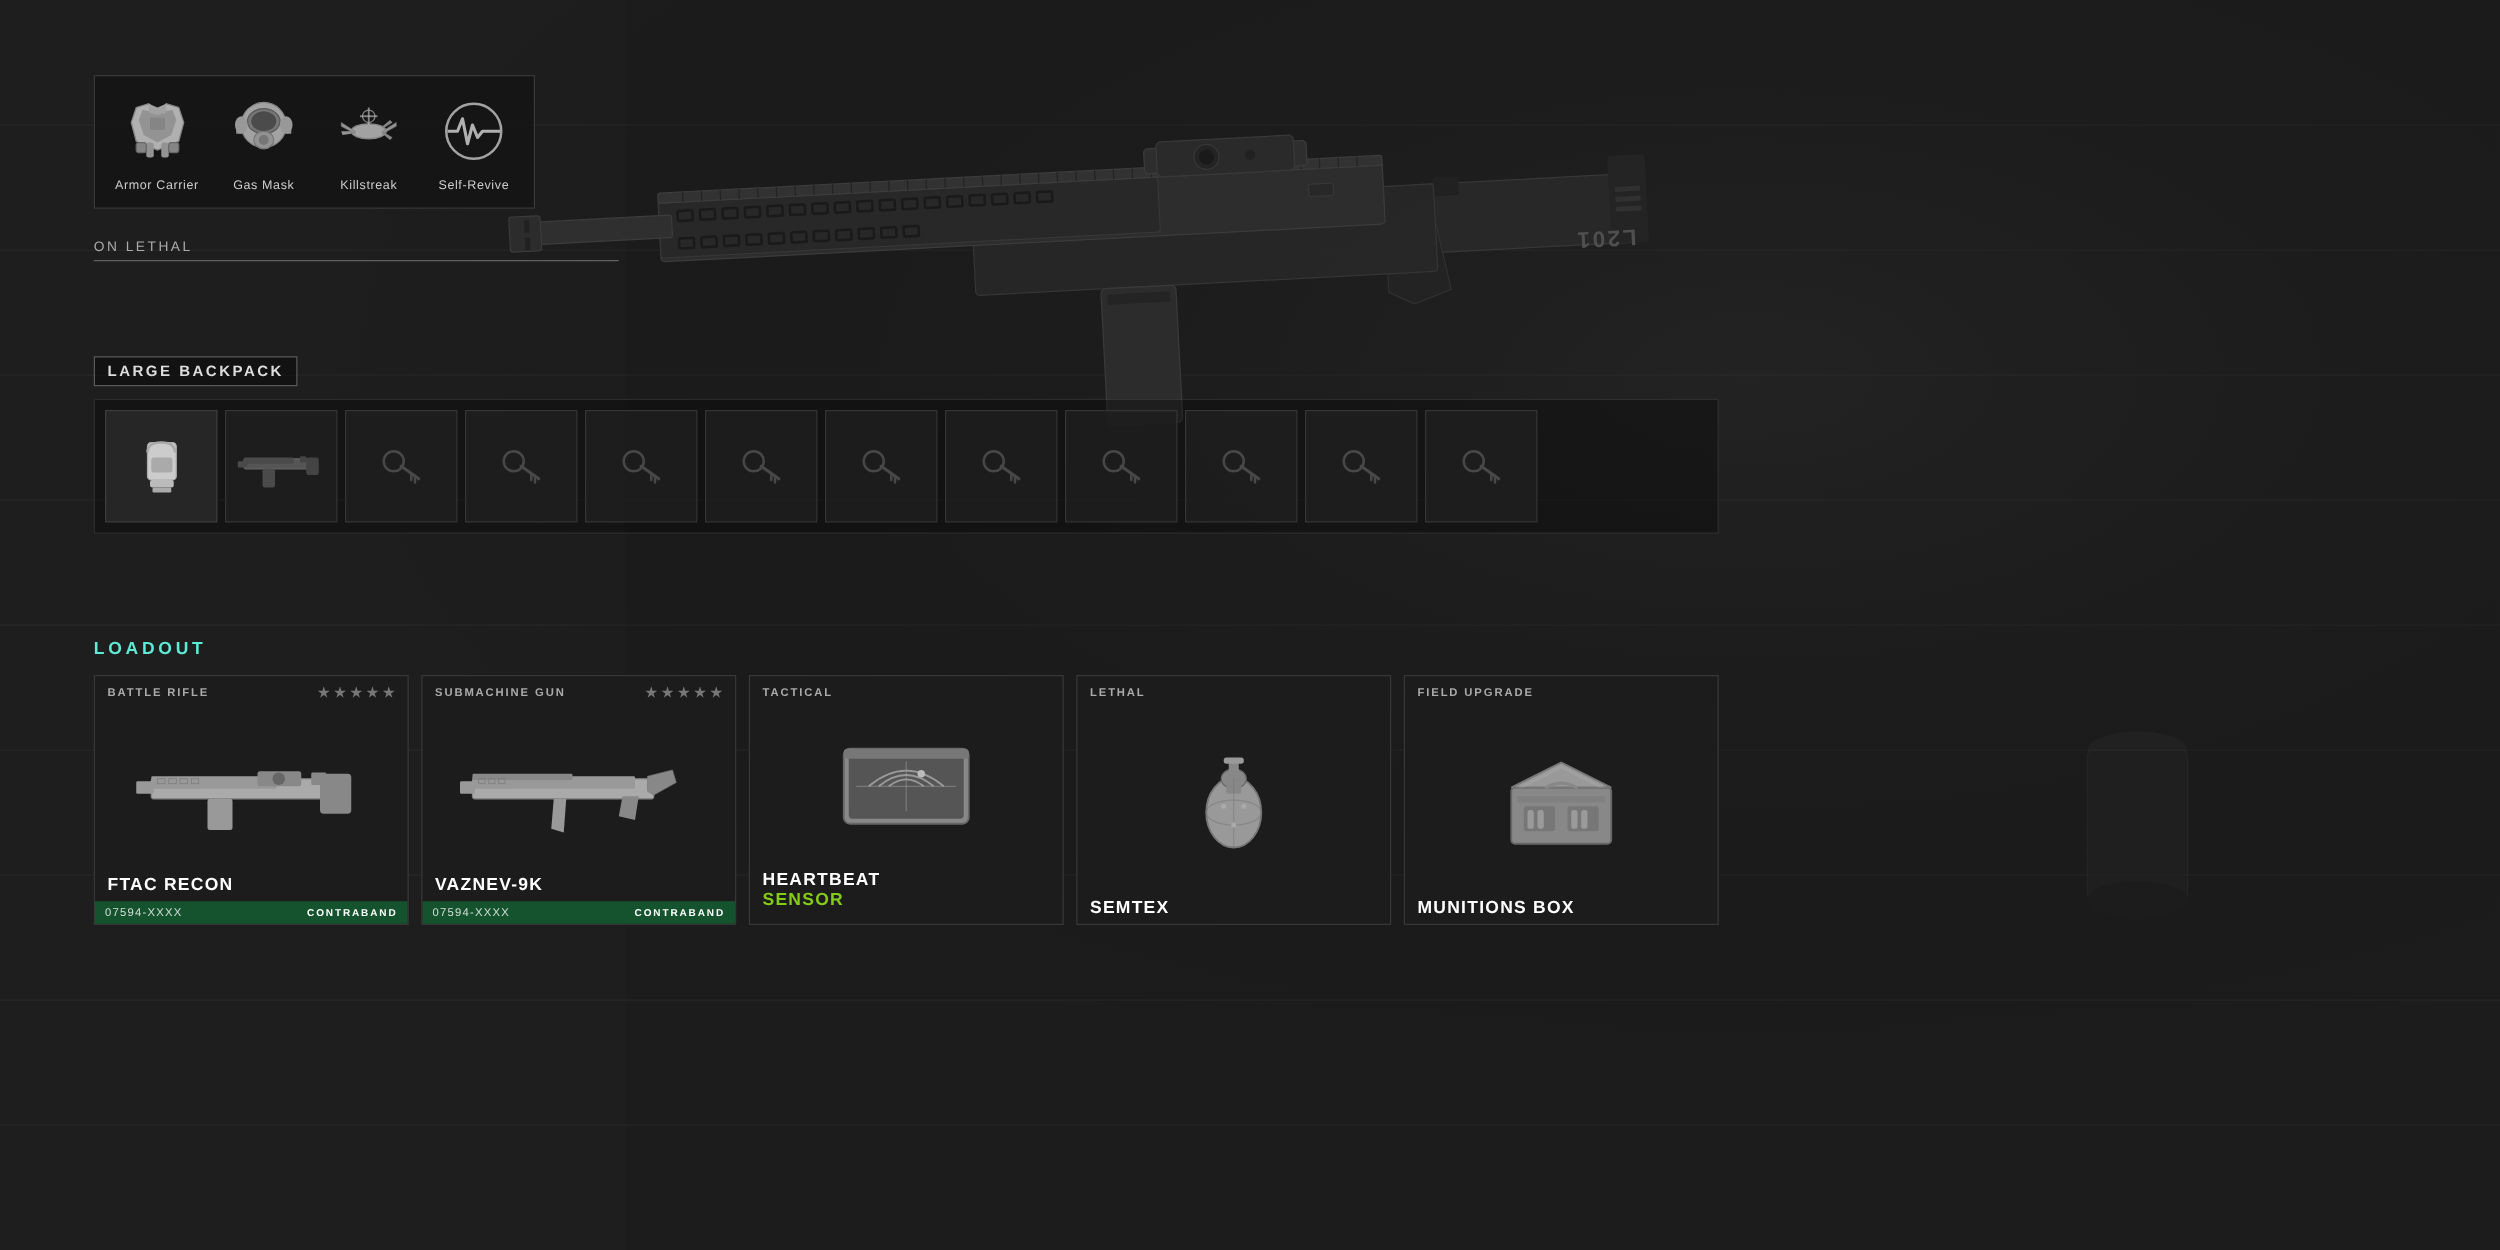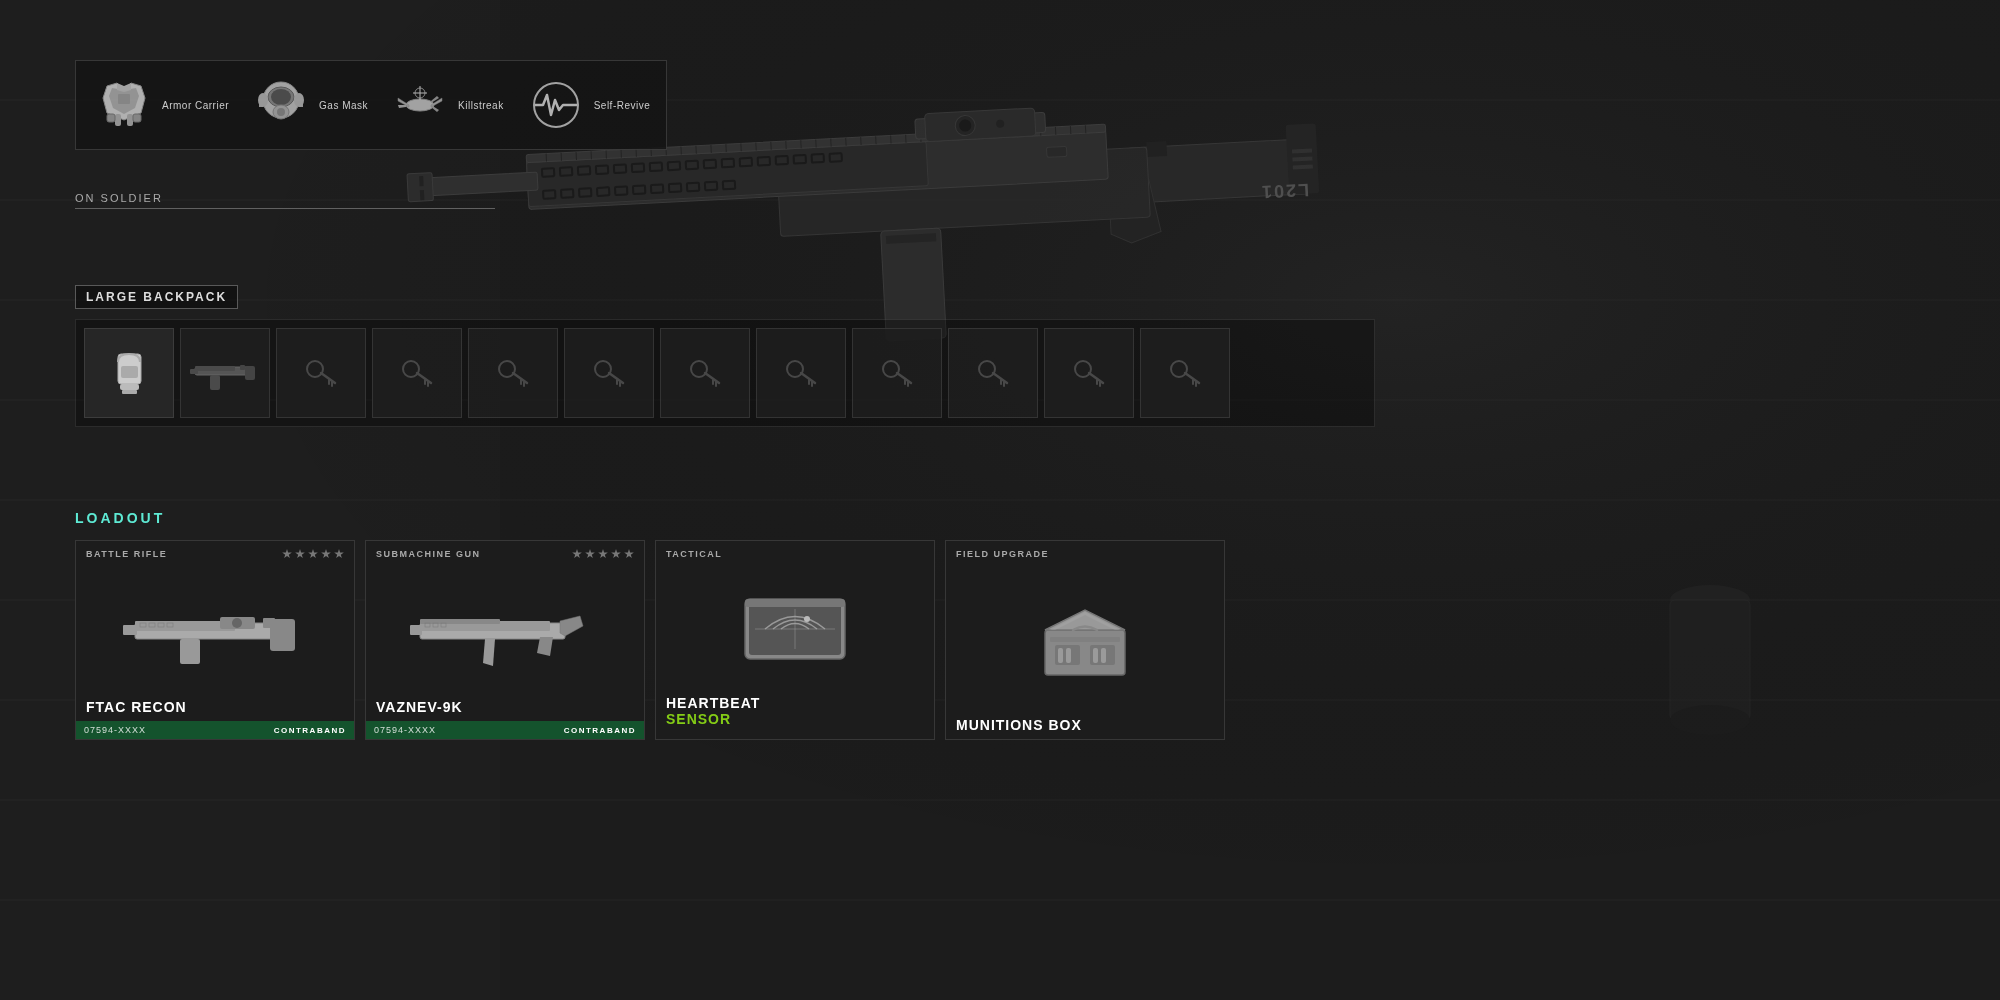--- a/index.html
+++ b/index.html
@@ -44,20 +44,21 @@
       background: rgba(20,20,20,0.85);
       border: 1px solid rgba(255,255,255,0.15);
       padding: 12px 16px;
       display: flex;
       gap: 20px;
       align-items: flex-start;
     }
 
     .equip-item {
       display: flex;
+      flex-direction: column;
       align-items: center;
       gap: 6px;
       cursor: pointer;
     }
 
     .equip-icon-box {
       width: 64px;
       height: 64px;
       display: flex;
       align-items: center;
@@ -468,21 +469,21 @@
         <circle cx="27" cy="27" r="22" fill="none" stroke="#bbb" stroke-width="2"></circle>
 
         <polyline points="6,27 14,27 18,17 22,37 26,22 30,32 34,27 48,27" fill="none" stroke="#ccc" stroke-width="2.5" stroke-linejoin="round"></polyline>
       </svg>
     </div>
     <span class="equip-label">Self-Revive</span>
   </div>
 </div>
 
 <div class="on-soldier-label">
-  <span>ON SOLDIER</span>
+  <span>ON LETHAL</span>
 </div>
 
 <div class="backpack-section">
   <div class="section-title">LARGE BACKPACK</div>
   <div class="backpack-slots">
 
     <div class="slot active">
       <svg width="55" height="55" viewBox="0 0 55 55">
         <rect x="16" y="8" width="23" height="30" rx="3" fill="#ccc" stroke="#aaa" stroke-width="1"></rect>
         <path d="M16 16 Q16 8 27 8 Q38 8 38 16" fill="none" stroke="#aaa" stroke-width="2"></path>
@@ -705,20 +706,46 @@
 
           <rect x="10" y="10" width="100" height="8" rx="3" fill="#777"></rect>
         </svg>
       </div>
       <div style="padding: 0 10px 12px;">
         <div class="card-name" style="padding: 0; font-size: 14px; font-weight: bold; color: #fff; letter-spacing: 1px;">HEARTBEAT</div>
         <div class="card-name" style="padding: 0; font-size: 14px; font-weight: bold; color: #84cc16; letter-spacing: 1px;">SENSOR</div>
       </div>
     </div>
 
+    <div class="loadout-card no-footer">
+      <div class="card-header">
+        <span class="card-type">LETHAL</span>
+      </div>
+      <div class="card-image">
+        <svg width="80" height="100" viewBox="0 0 80 100">
+
+          <ellipse cx="40" cy="60" rx="22" ry="28" fill="#999" stroke="#777" stroke-width="1.5"></ellipse>
+
+          <ellipse cx="40" cy="33" rx="10" ry="8" fill="#888" stroke="#666" stroke-width="1"></ellipse>
+
+          <rect x="34" y="30" width="12" height="15" rx="2" fill="#878787"></rect>
+
+          <rect x="36" y="18" width="8" height="16" rx="2" fill="#888"></rect>
+          <rect x="32" y="16" width="16" height="5" rx="2" fill="#999"></rect>
+
+          <ellipse cx="40" cy="60" rx="22" ry="10" fill="none" stroke="#777" stroke-width="1" opacity="0.5"></ellipse>
+          <line x1="40" y1="32" x2="40" y2="88" stroke="#777" stroke-width="1" opacity="0.5"></line>
+
+          <circle cx="32" cy="55" r="2" fill="#aaa"></circle>
+          <circle cx="48" cy="55" r="2" fill="#aaa"></circle>
+          <circle cx="40" cy="70" r="2" fill="#aaa"></circle>
+        </svg>
+      </div>
+      <div class="card-name">SEMTEX</div>
+    </div>
 
     <div class="loadout-card no-footer">
       <div class="card-header">
         <span class="card-type">FIELD UPGRADE</span>
       </div>
       <div class="card-image">
         <svg width="100" height="90" viewBox="0 0 100 90">
 
           <rect x="10" y="35" width="80" height="45" rx="3" fill="#888" stroke="#666" stroke-width="1.5"></rect>
 

